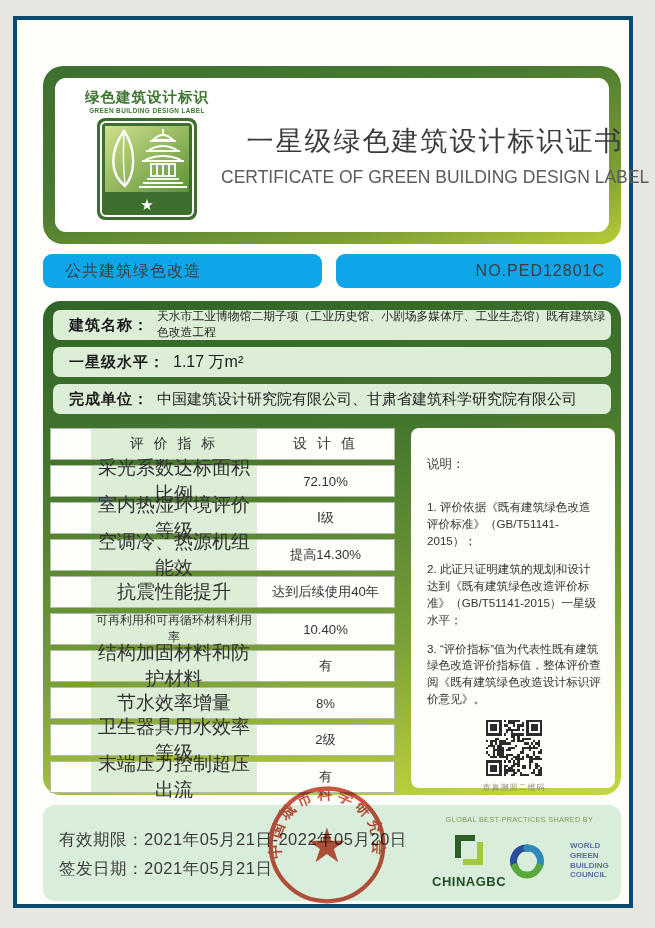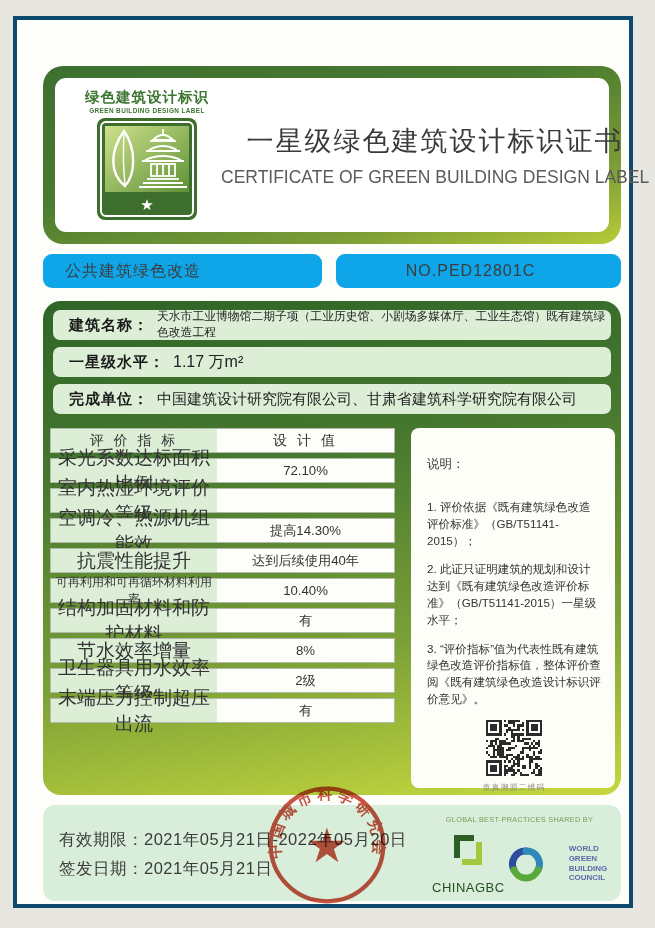--- a/index.html
+++ b/index.html
@@ -15,37 +15,37 @@
   .logo-cn{font-size:14.5px;font-weight:bold;color:#3c7530;letter-spacing:1px;line-height:1.1;}
   .logo-en{font-size:6.4px;font-weight:bold;color:#3c7530;letter-spacing:.4px;margin-top:1px;}
   .logo-mark{display:block;margin:4px auto 0;}
   .titles{flex:1;text-align:center;padding-left:10px;}
   .title-cn{font-size:27px;color:#3a3a3a;letter-spacing:2px;white-space:nowrap;}
   .title-en{font-size:17.5px;color:#5b5b5b;margin-top:8px;white-space:nowrap;}
 
   
   .pill{position:absolute;height:34px;border-radius:9px;background:#0ea5e9;display:flex;align-items:center;box-sizing:border-box;}
   .pill-left{left:26px;top:234px;width:279px;padding-left:22px;}
-  .pill-right{left:319px;top:234px;width:285px;justify-content:center;padding-right:16px;}
+  .pill-right{left:319px;top:234px;width:285px;justify-content:flex-end;padding-right:16px;}
   .pill span{font-size:16px;color:#3d3d3d;letter-spacing:1px;}
 
   
   .main-block{position:absolute;left:26px;top:281px;width:578px;height:494px;border-radius:18px;
     background:linear-gradient(172deg,#2f6527 0%,#44762e 30%,#7ba037 68%,#c6d83e 100%);}
 
   .info-row{position:absolute;left:36px;width:558px;height:30px;background:#dcefd6;border-radius:7px;
     display:flex;align-items:center;box-sizing:border-box;padding-left:16px;}
   .info-row .lab{font-size:15px;font-weight:bold;color:#191919;letter-spacing:1px;flex:0 0 auto;}
   .info-row .val{font-size:15px;color:#222;margin-left:8px;}
   .info-row .val.small{font-size:11.8px;letter-spacing:0;}
   .row-name{top:290px;} .row-area{top:327px;} .row-unit{top:364px;}
 
   
   .metrics-table{position:absolute;left:33px;top:408px;width:345px;display:flex;flex-direction:column;gap:5px;}
-  .t-row{display:flex;height:25px;border:1px solid rgba(30,60,25,.35);box-sizing:border-box;background:#fdfef9;}
+  .t-row{display:flex;height:32px;border:1px solid rgba(30,60,25,.35);box-sizing:border-box;background:#fdfef9;padding-left:40px;}
   .t-label{width:166px;background:#dcefd6;display:flex;align-items:center;justify-content:center;
     font-size:19px;color:#333;text-align:center;box-sizing:border-box;padding:0 2px;}
   .t-value{flex:1;display:flex;align-items:center;justify-content:center;font-size:13.2px;color:#333;background:#fdfef9;border-radius:9px;}
   .t-head .t-label,.t-head .t-value{font-size:14px;color:#333;letter-spacing:3px;}
 
   
   .notes-panel{position:absolute;left:394px;top:408px;width:204px;height:360px;background:#fdfef8;border-radius:8px;
     box-sizing:border-box;padding:28px 14px 17px 16px;}
   .notes-title{font-size:12.5px;color:#333;margin-bottom:26px;}
   .notes-panel p{font-size:11.6px;color:#333;line-height:1.45;margin:0 0 12px 0;}
@@ -54,21 +54,21 @@
   .qr-caption{font-size:8px;color:#8b8b80;letter-spacing:1px;margin-top:2px;}
 
   
   .footer-box{position:absolute;left:26px;top:785px;width:578px;height:96px;background:#d9eeda;border-radius:12px;}
   .dates{position:absolute;left:16px;top:20px;}
   .date-line{font-size:16.5px;color:#3b3b3b;letter-spacing:.5px;line-height:1.75;}
   .logos{position:absolute;right:14px;top:10px;width:175px;text-align:center;}
   .shared-by{font-size:7.3px;color:#7d9a58;letter-spacing:.3px;margin-bottom:8px;text-align:center;}
   .logo-row{display:flex;align-items:center;justify-content:space-between;}
   .chinagbc{width:78px;text-align:center;}
-  .chinagbc-text{font-size:13px;font-weight:normal;color:#234e24;letter-spacing:.5px;margin-top:8px;}
+  .chinagbc-text{font-size:13px;font-weight:bold;color:#234e24;letter-spacing:.5px;margin-top:2px;}
   .wgbc{display:flex;align-items:center;gap:22px;}
   .wgbc-text{font-size:8px;font-weight:bold;color:#5c6ba8;line-height:1.2;text-align:left;}
 
   
   .stamp{position:absolute;left:234px;top:744px;width:152px;height:162px;opacity:.88;mix-blend-mode:multiply;}
 </style>
 </head>
 <body>
 
 <div class="scene">
@@ -145,20 +145,21 @@
       <div class="t-row t-head">
         <div class="t-label">评 价 指 标</div>
         <div class="t-value">设 计 值</div>
       </div>
       <div class="t-row">
         <div class="t-label">采光系数达标面积比例</div>
         <div class="t-value">72.10%</div>
       </div>
       <div class="t-row">
         <div class="t-label">室内热湿环境评价等级</div>
+        <div class="t-value">Ⅰ级</div>
       </div>
       <div class="t-row">
         <div class="t-label">空调冷、热源机组能效</div>
         <div class="t-value">提高14.30%</div>
       </div>
       <div class="t-row">
         <div class="t-label">抗震性能提升</div>
         <div class="t-value">达到后续使用40年</div>
       </div>
       <div class="t-row">

